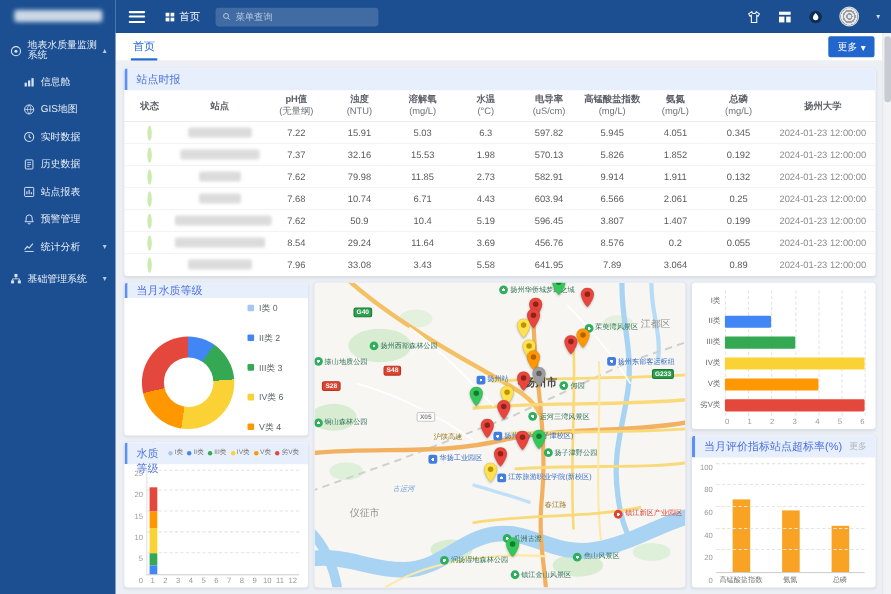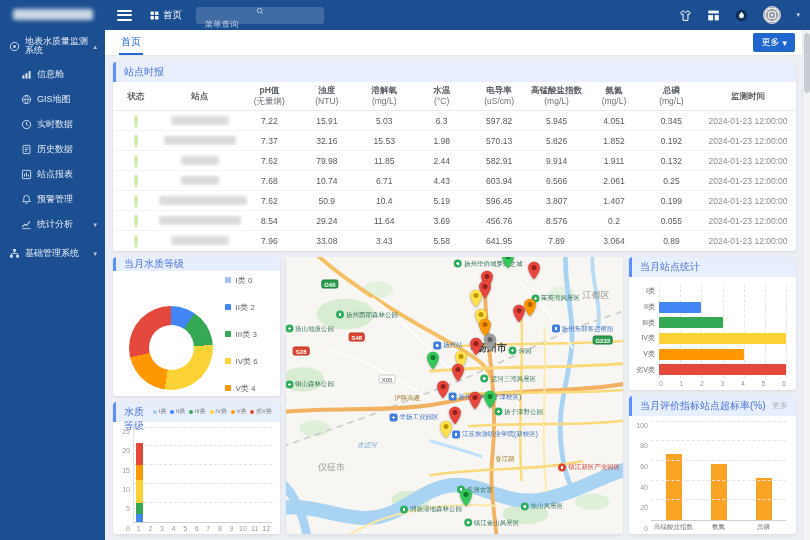--- a/index.html
+++ b/index.html
@@ -14,21 +14,21 @@
 .menu-item .mi-icon{width:11px;height:11px;flex:none;color:#d6e1f2;}
 .menu-item .mi-icon svg{width:11px;height:11px;display:block;}
 .menu-item .chev{margin-left:auto;font-size:7px;color:#b9c9e2;padding-right:2px;}
 
 
 .topbar{position:absolute;left:105px;right:0;top:0;height:30px;background:#1b4f91;display:flex;align-items:center;z-index:5;}
 .hamburger{width:15px;height:11px;margin-left:12px;display:flex;flex-direction:column;justify-content:space-between;cursor:pointer;}
 .hamburger i{height:2px;background:#fff;border-radius:1px;}
 .crumb{display:flex;align-items:center;gap:4px;margin-left:18px;color:#fff;font-size:9.5px;cursor:pointer;}
 .crumb svg{width:9px;height:9px;}
-.search-box{width:128px;height:17px;margin-left:14px;background:rgba(255,255,255,.17);border-radius:3px;display:flex;align-items:center;gap:4px;padding:0 6px;flex-direction:column;}
+.search-box{width:148px;height:17px;margin-left:14px;background:rgba(255,255,255,.17);border-radius:3px;display:flex;align-items:center;gap:4px;padding:0 6px;}
 .search-box svg{width:8px;height:8px;flex:none;}
 .search-box input{flex:1;min-width:0;background:transparent;border:0;outline:0;font-size:8.5px;color:#e7edf7;}
 .search-box input::placeholder{color:#b7c7e0;}
 .tb-right{margin-left:auto;display:flex;align-items:center;gap:15px;padding-right:10px;}
 .tb-ic{width:13px;height:13px;color:#fff;cursor:pointer;}
 .tb-ic svg{width:13px;height:13px;display:block;}
 .avatar{width:18px;height:18px;border-radius:50%;background:repeating-radial-gradient(circle at 50% 50%,#e8e8e8 0 1.5px,#9aa0a6 1.5px 3px);border:1px solid #d7dce2;cursor:pointer;}
 .av-chev{color:#cfdcf0;font-size:7px;cursor:pointer;}
 
 
@@ -310,21 +310,21 @@
               <th>状态</th>
               <th>站点</th>
               <th>pH值<br><span class="unit">(无量纲)</span></th>
               <th>浊度<br><span class="unit">(NTU)</span></th>
               <th>溶解氧<br><span class="unit">(mg/L)</span></th>
               <th>水温<br><span class="unit">(°C)</span></th>
               <th>电导率<br><span class="unit">(uS/cm)</span></th>
               <th>高锰酸盐指数<br><span class="unit">(mg/L)</span></th>
               <th>氨氮<br><span class="unit">(mg/L)</span></th>
               <th>总磷<br><span class="unit">(mg/L)</span></th>
-              <th>监测时间</th>
+              <th>扬州大学</th>
             </tr>
           </thead>
         <tbody id="table-body">
             <tr>
               <td><span class="dot"></span></td>
               <td>
                 <div class="blur-station" style="width: 58px;"></div>
               </td>
               <td>7.22</td>
               <td>15.91</td>
@@ -352,21 +352,21 @@
               <td class="time">2024-01-23 12:00:00</td>
             </tr>
             <tr>
               <td><span class="dot"></span></td>
               <td>
                 <div class="blur-station" style="width: 38px;"></div>
               </td>
               <td>7.62</td>
               <td>79.98</td>
               <td>11.85</td>
-              <td>2.44</td>
+              <td>2.73</td>
               <td>582.91</td>
               <td>9.914</td>
               <td>1.911</td>
               <td>0.132</td>
               <td class="time">2024-01-23 12:00:00</td>
             </tr>
             <tr>
               <td><span class="dot"></span></td>
               <td>
                 <div class="blur-station" style="width: 38px;"></div>
@@ -787,23 +787,20 @@
               <svg viewBox="0 0 24 34">
                 <path d="M12 1C6 1 1.5 5.7 1.5 11.5c0 7.8 9 20.5 10.5 20.5S22.5 19.3 22.5 11.5C22.5 5.7 18 1 12 1z" fill="#34c759" stroke="rgba(0,0,0,.18)" stroke-width="0.8"></path>
                 <circle cx="12" cy="11.5" r="4.5" fill="#157a32"></circle>
               </svg>
             </div>
           </div>
       </section>
 
       <div class="col-right">
         <section class="card" style="height:133px;">
-          <div class="card-head">
-              <span>当月站点统计</span>
-            </div>
           <div class="hb-body">
             <div class="hb-rows" id="hbar-rows">
               <div class="hb-grid" id="hbar-grid">
                   <div class="gridline-v" style="left: 0%;"></div>
                   <div class="gridline-v" style="left: 16.6667%;"></div>
                   <div class="gridline-v" style="left: 33.3333%;"></div>
                   <div class="gridline-v" style="left: 50%;"></div>
                   <div class="gridline-v" style="left: 66.6667%;"></div>
                   <div class="gridline-v" style="left: 83.3333%;"></div>
                   <div class="gridline-v" style="left: 100%;"></div>

